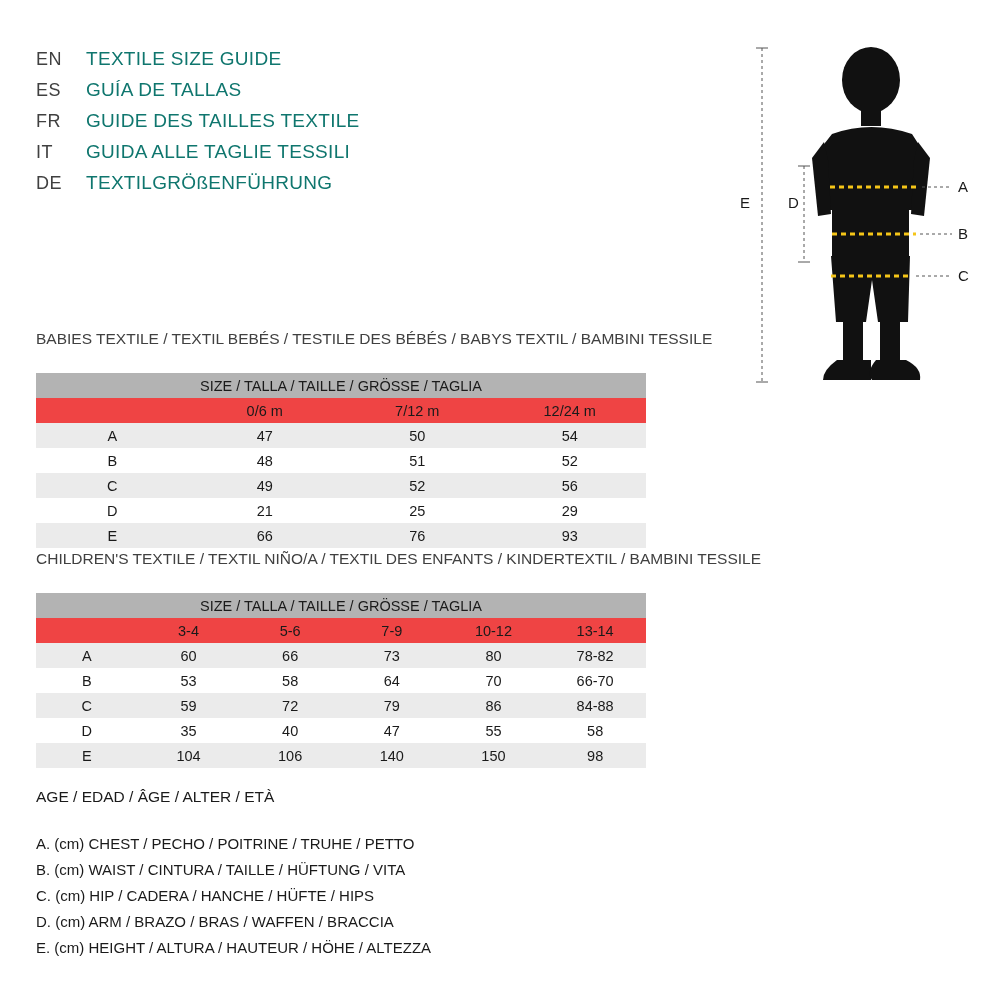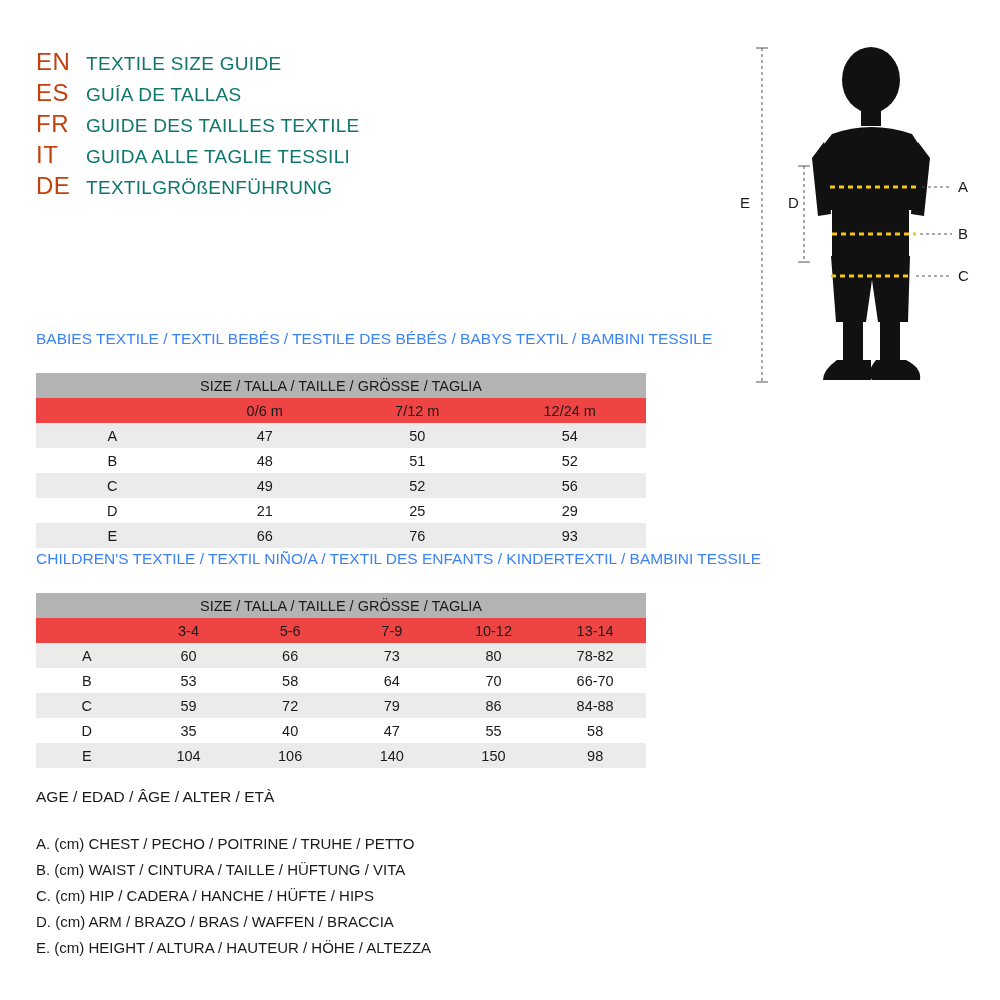--- a/index.html
+++ b/index.html
@@ -27,23 +27,23 @@
     top: 48px;
     width: 640px;
   }
   .lang-row {
     display: flex;
     align-items: baseline;
     height: 31px;
   }
   .lang-code {
     width: 50px;
-    font-size: 24px;
+    font-size: 18px;
     letter-spacing: 0.5px;
-    color: #c2410c;
+    color: #404040;
   }
   .lang-text {
     font-size: 19px;
     letter-spacing: 0.3px;
     color: #0f766e;
     white-space: nowrap;
   }
 
   
   .figure {
@@ -55,21 +55,21 @@
   }
   .figure svg { display: block; }
 
   
   .table-section { position: absolute; left: 36px; width: 780px; }
   .section-babies { top: 330px; }
   .section-children { top: 550px; }
 
   .section-caption {
     font-size: 15.5px;
-    color: #3b82f6;
+    color: #404040;
     margin-bottom: 6px;
     white-space: nowrap;
   }
   table.size-table {
     border-collapse: collapse;
     width: 610px;
     table-layout: fixed;
     margin-top: 25px;
   }
   table.size-table td, table.size-table th {

